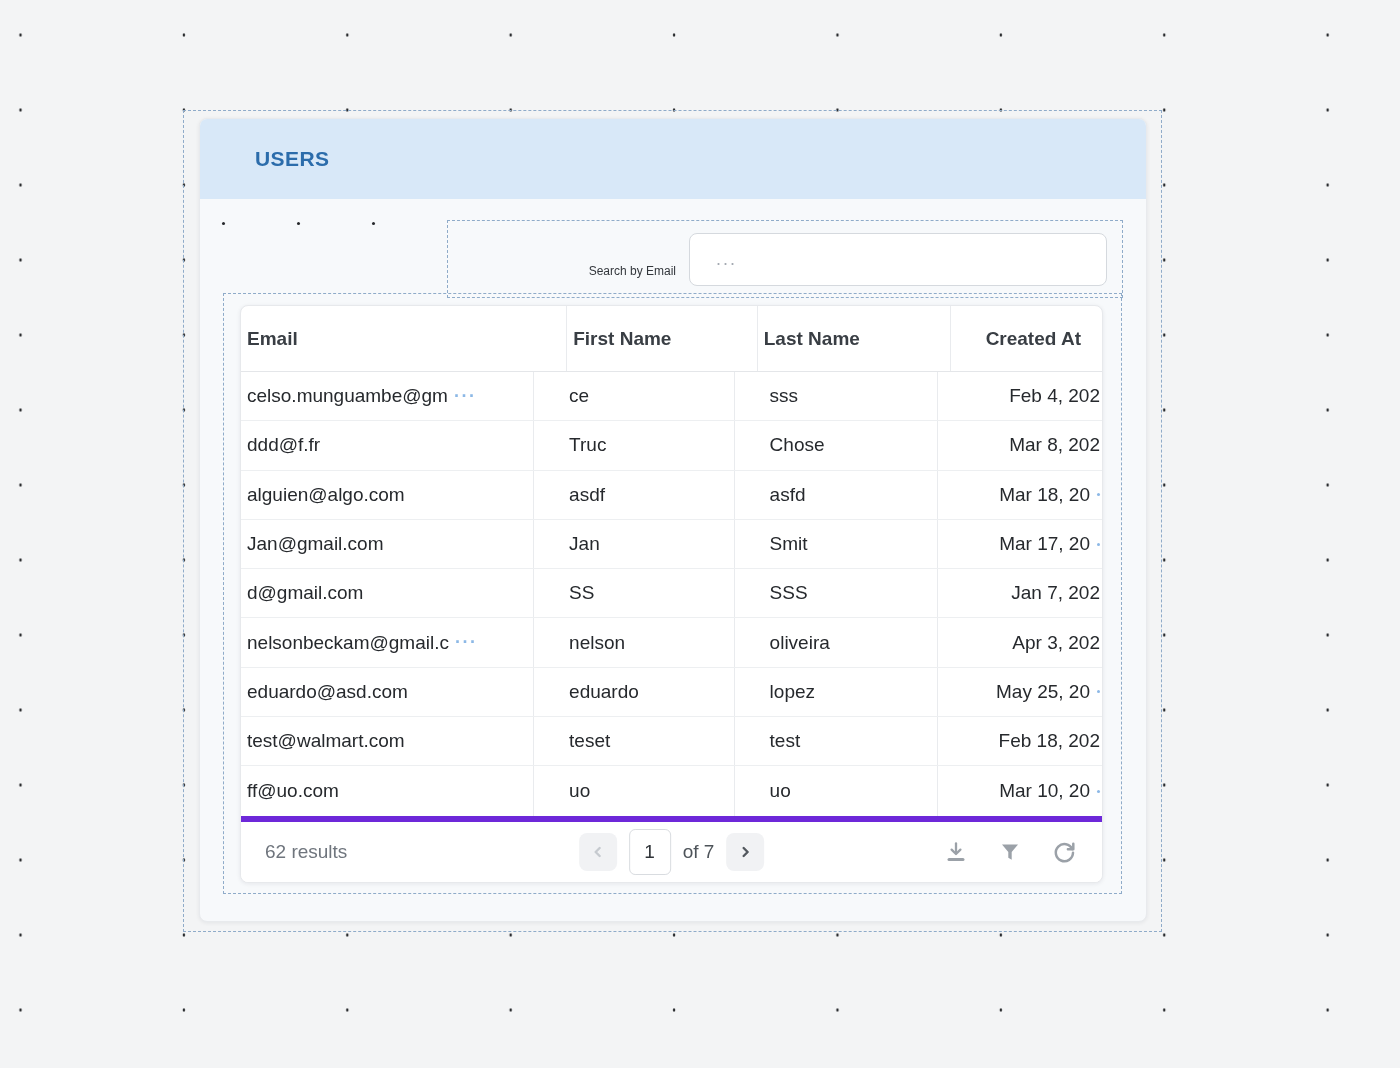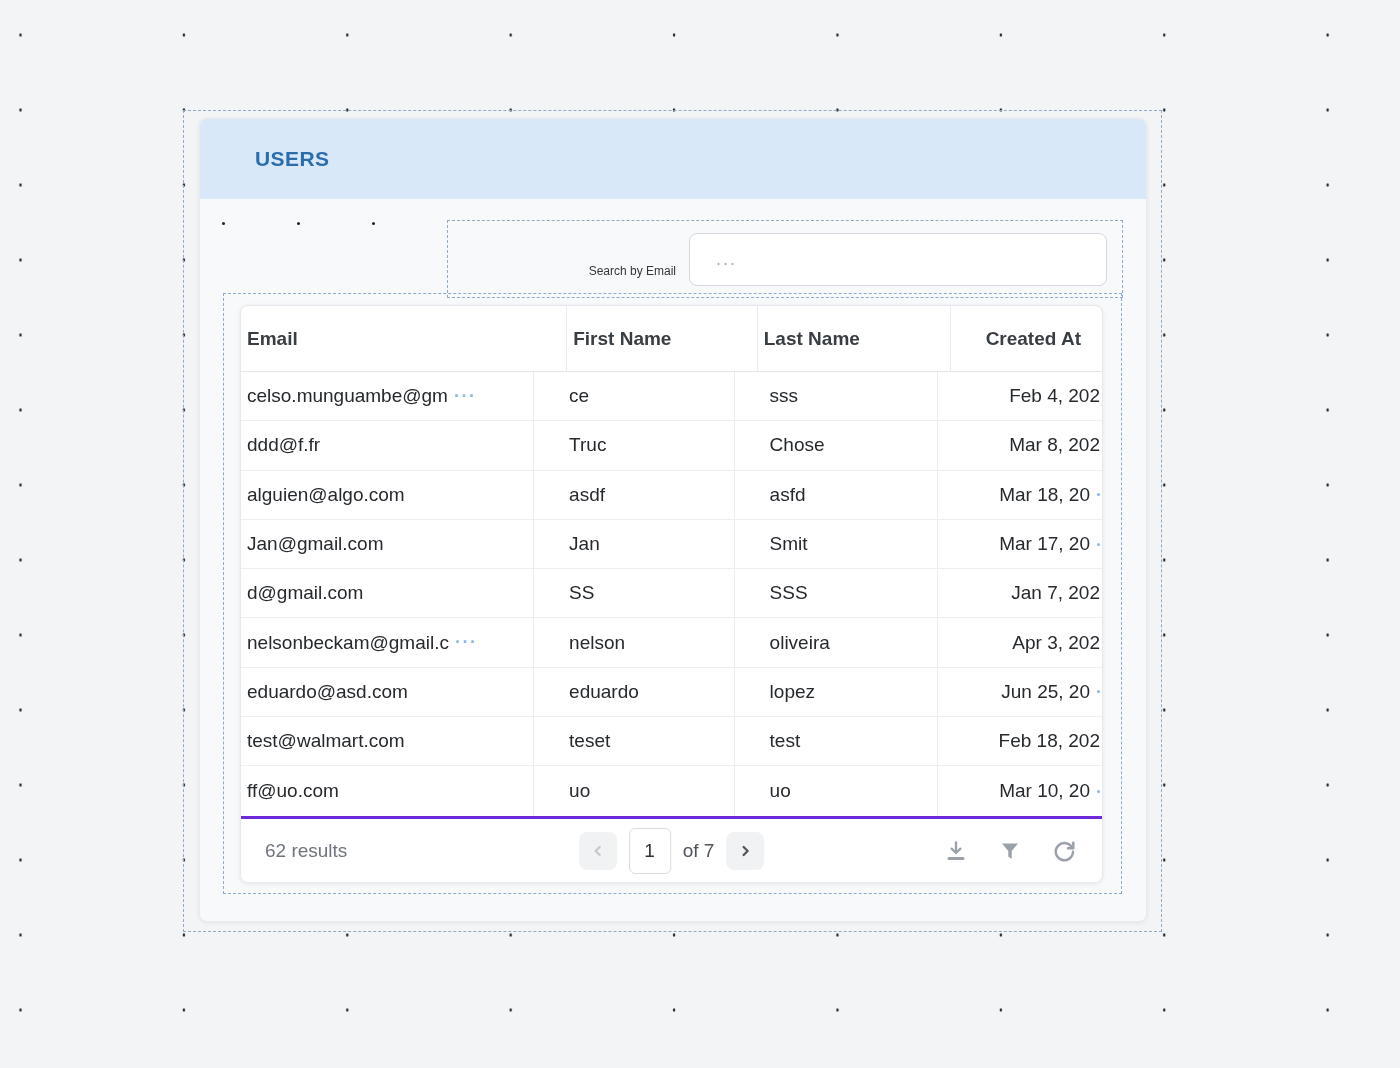--- a/index.html
+++ b/index.html
@@ -61,21 +61,21 @@
   .c0{ width:327px; border-right:1px solid #e9ebee; }
   .c1{ width:191px; border-right:1px solid #e9ebee; }
   .c2{ width:194px; border-right:1px solid #e9ebee; }
   .c3{ width:151px; }
   .cell.r{ justify-content:flex-end; padding-left:0; padding-right:2px; }
   .cell.h.r{ padding-right:21px; }
   .more{ color:#8cb8e6; font-weight:bold; font-size:18px; letter-spacing:1.5px; margin-left:6px; flex:0 0 auto; }
   .cdot-blue{ width:3px; height:3px; border-radius:50%; background:#8cb8e6; margin-left:7px; flex:0 0 auto; }
 
   
-  .tfoot{ position:relative; flex:0 0 67px; border-top:3px solid #6d28d9; background:#fff;
+  .tfoot{ position:relative; flex:0 0 67px; border-top:6px solid #6d28d9; background:#fff;
           border-radius:0 0 8px 8px; }
   .results{ position:absolute; left:24px; top:0; height:100%; display:flex; align-items:center;
             font-size:19px; color:#6f757d; }
   .pager{ position:absolute; left:50%; top:50%; transform:translate(-50%,-50%);
           display:flex; align-items:center; gap:12px; }
   .pg-btn{ width:38px; height:38px; border:none; border-radius:8px; background:#f1f2f4;
            display:flex; align-items:center; justify-content:center; cursor:pointer; }
   .pg-btn svg{ display:block; }
   .pg-box{ width:42px; height:46px; background:#fff; border:1px solid #d9dce0; border-radius:6px;
            display:flex; align-items:center; justify-content:center; font-size:19px; color:#2f3338; }
@@ -178,21 +178,21 @@
             <span>Apr 3, 202</span>
           </div>
         </div>
         <div class="row">
           <div class="cell c0">
             <span>eduardo@asd.com</span>
           </div>
           <div class="cell c1">eduardo</div>
           <div class="cell c2">lopez</div>
           <div class="cell c3 r">
-            <span>Jun 25, 20</span>
+            <span>May 25, 20</span>
             <span class="cdot-blue"></span>
           </div>
         </div>
         <div class="row">
           <div class="cell c0">
             <span>test@walmart.com</span>
           </div>
           <div class="cell c1">teset</div>
           <div class="cell c2">test</div>
           <div class="cell c3 r">

